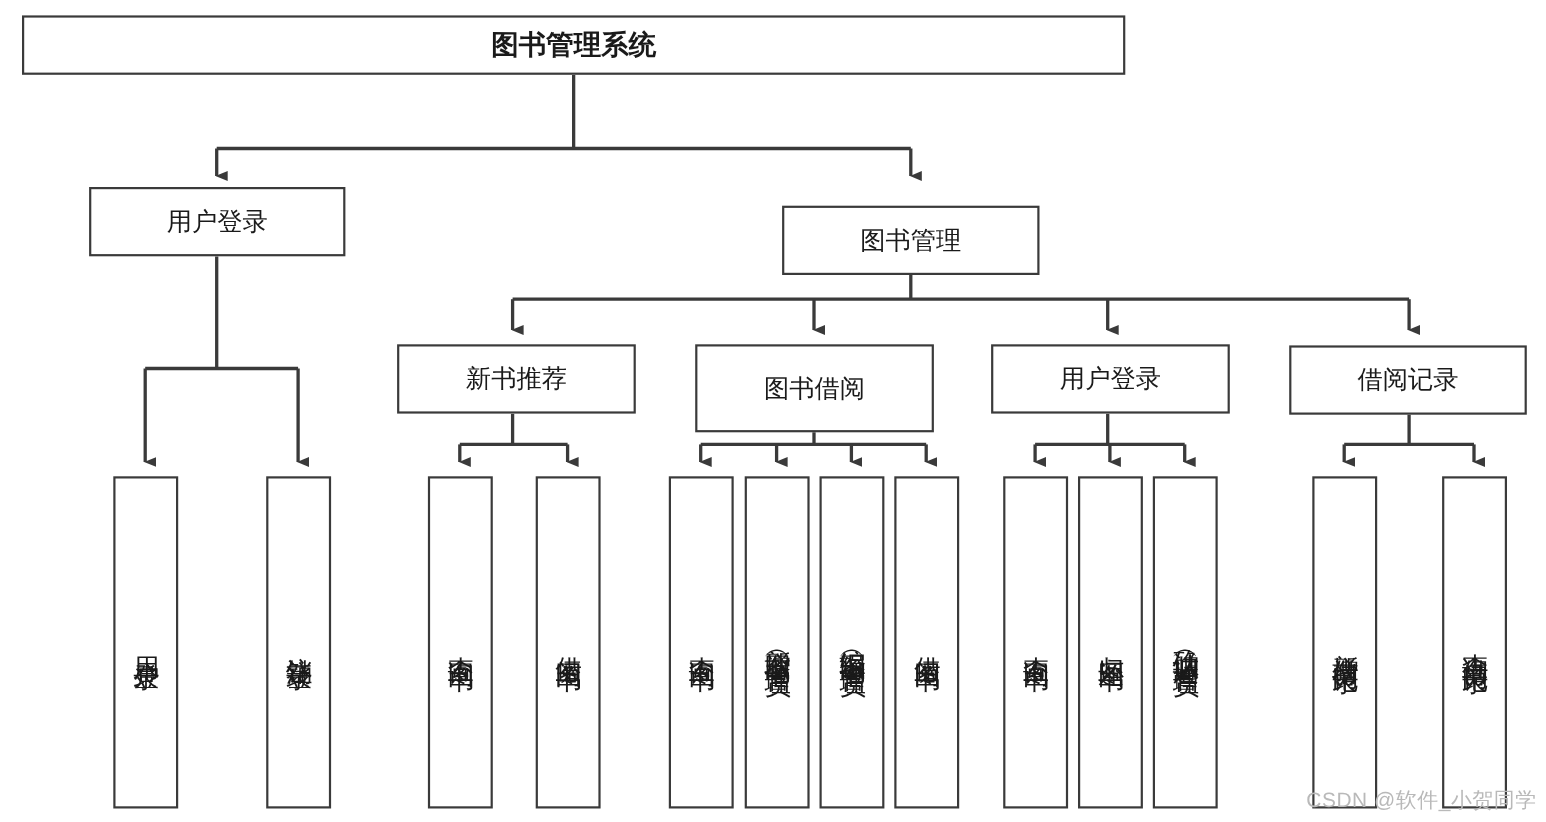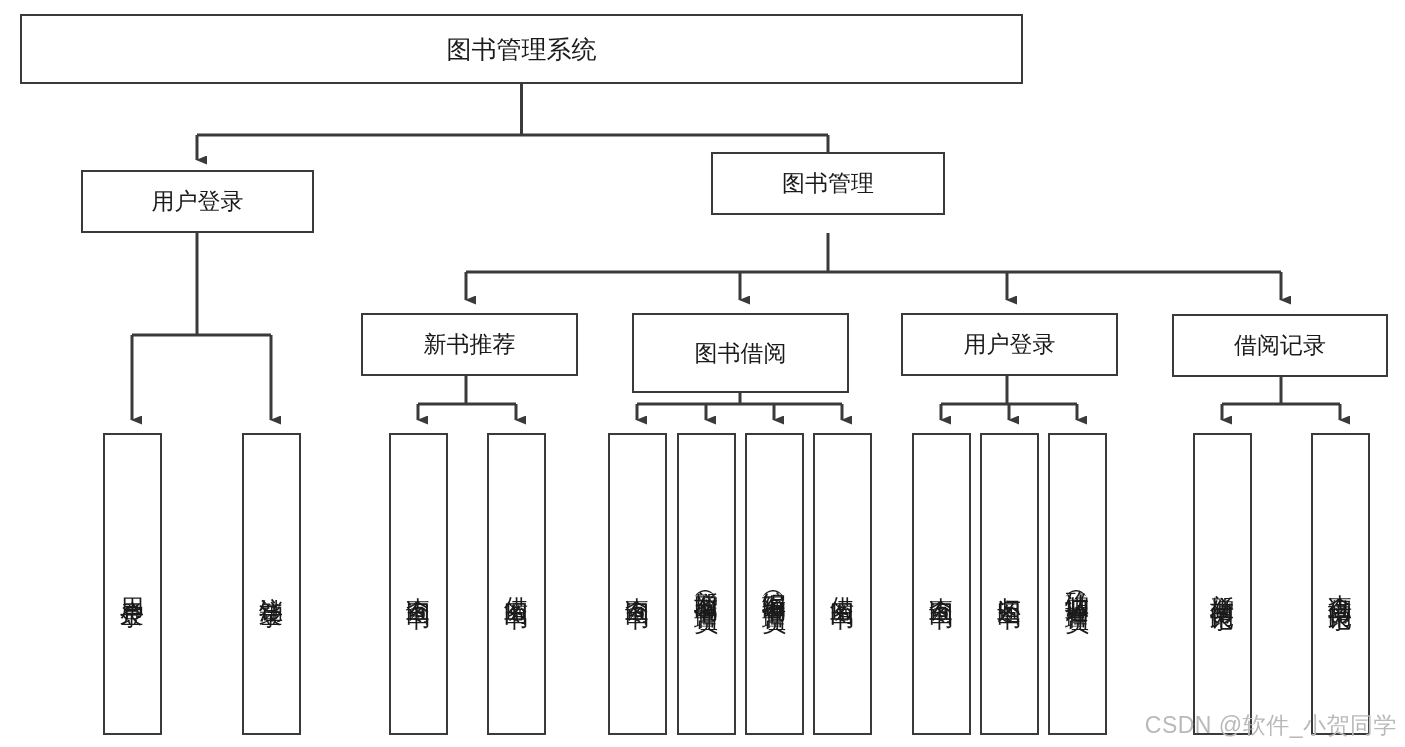--- a/index.html
+++ b/index.html
@@ -55,21 +55,21 @@
     font-size: 24px;
     writing-mode: vertical-rl;
     text-orientation: upright;
     letter-spacing: 3px;
     line-height: 1.05;
   }
   .watermark {
     position: absolute;
     right: 8px;
     bottom: 6px;
-    font-size: 23px;
+    font-size: 19px;
     color: #b9b9b9;
     letter-spacing: 0.5px;
     z-index: 5;
     white-space: nowrap;
   }
 </style>
 </head>
 <body>
 
 <div id="diagram-root">
@@ -119,28 +119,28 @@
       <path d="M 1009 404 L 1009 420" marker-end="url(#arrowhead)"></path>
       <path d="M 1077 404 L 1077 420" marker-end="url(#arrowhead)"></path>
 
       <path d="M 1281 376 L 1281 404"></path>
       <path d="M 1222 404 L 1340 404"></path>
       <path d="M 1222 404 L 1222 420" marker-end="url(#arrowhead)"></path>
       <path d="M 1340 404 L 1340 420" marker-end="url(#arrowhead)"></path>
     </g>
   </svg>
 
-  <div class="node-box node-root" style="left:20px; top:14px; width:1003px; height:70px;">
+  <div class="node-box node-root" style="left:20px; top:14px; width:1003px; height:54px;font-weight:bold;">
     <span class="node-label">图书管理系统</span>
   </div>
 
   <div class="node-box node-branch" style="left:81px; top:170px; width:233px; height:63px;">
     <span class="node-label">用户登录</span>
   </div>
-  <div class="node-box node-branch" style="left:711px; top:152px; width:234px; height:63px;">
+  <div class="node-box node-branch" style="left:711px; top:187px; width:234px; height:63px;">
     <span class="node-label">图书管理</span>
   </div>
 
   <div class="node-box node-branch" style="left:361px; top:313px; width:217px; height:63px;">
     <span class="node-label">新书推荐</span>
   </div>
   <div class="node-box node-branch" style="left:632px; top:313px; width:217px; height:80px;">
     <span class="node-label">图书借阅</span>
   </div>
   <div class="node-box node-branch" style="left:901px; top:313px; width:217px; height:63px;">

